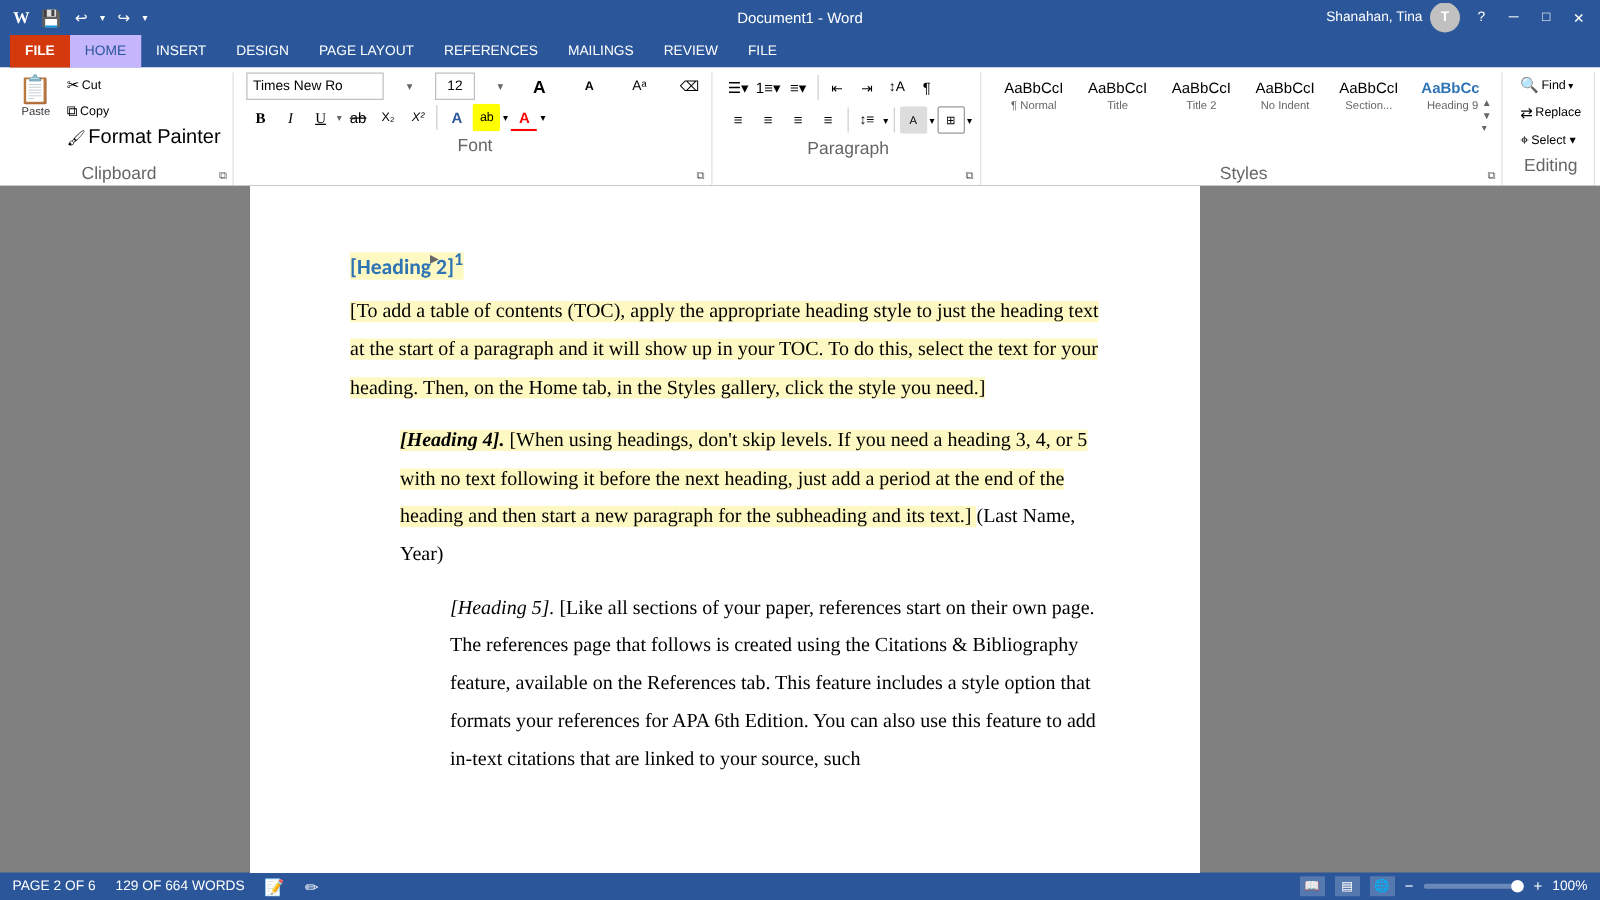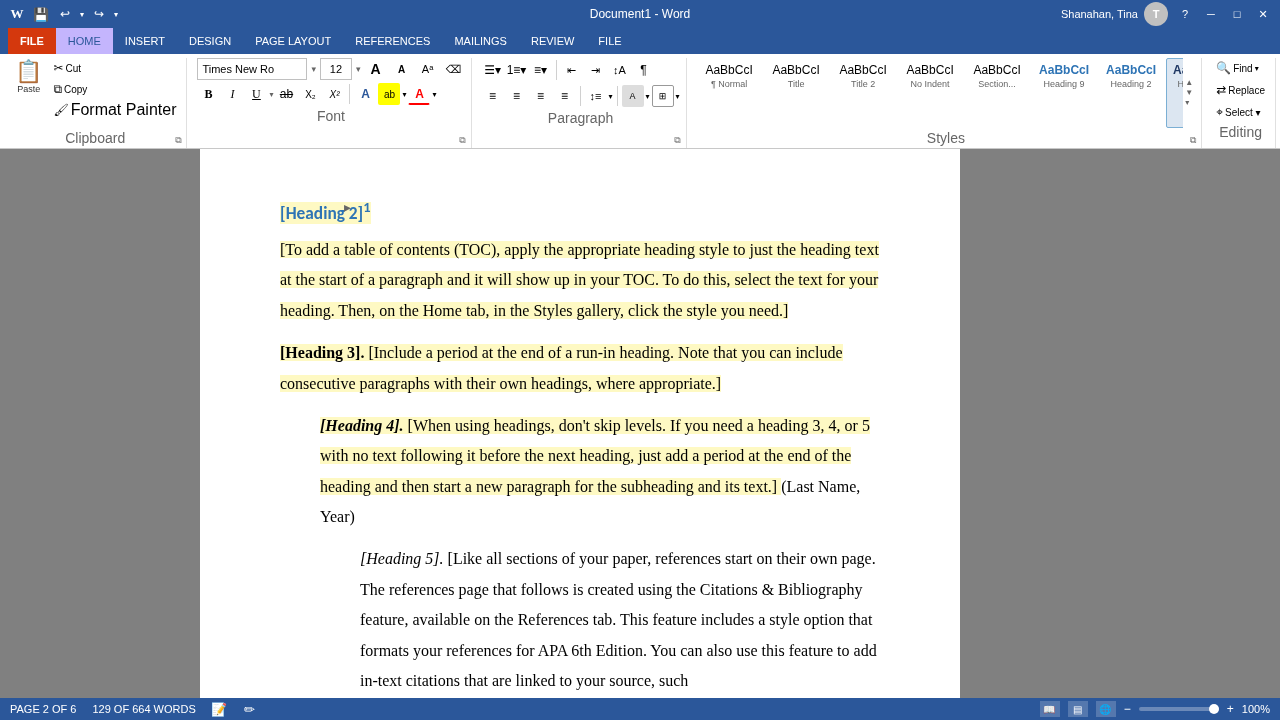--- a/index.html
+++ b/index.html
@@ -253,21 +253,21 @@
     .format-divider {
       width: 1px;
       height: 20px;
       background: #d0d0d0;
       margin: 0 2px;
     }
 
     .ribbon-top-row {
       display: flex;
       align-items: center;
-      gap: 4px;
+      gap: 18px;
       height: 22px;
     }
 
     .text-format-btn {
       width: 22px;
       height: 22px;
       display: flex;
       align-items: center;
       justify-content: center;
       cursor: pointer;
@@ -534,26 +534,20 @@
       <span class="outline-marker">▸</span>
       <p class="heading2">
         <span class="selected">[Heading 2]<sup>1</sup></span>
       </p>
     </div>
 
     <p class="body-para">
       <span class="selected">[To add a table of contents (TOC), apply the appropriate heading style to just the heading text at the start of a paragraph and it will show up in your TOC.  To do this, select the text for your heading.  Then, on the Home tab, in the Styles gallery, click the style you need.]</span>
     </p>
 
-    <p class="body-para">
-      <span class="selected">
-        <span class="inline-heading3">[Heading 3].</span>
-        <span> [Include a period at the end of a run-in heading.  Note that you can include consecutive paragraphs with their own headings, where appropriate.]</span>
-      </span>
-    </p>
 
     <p class="body-para indent1">
       <span class="selected">
         <span class="inline-heading4">[Heading 4].</span>
         <span> [When using headings, don't skip levels.  If you need a heading 3, 4, or 5 with no text following it before the next heading, just add a period at the end of the heading and then start a new paragraph for the subheading and its text.]</span>
       </span>
       <span> (Last Name, Year)</span>
     </p>
 
     <p class="body-para indent2">

